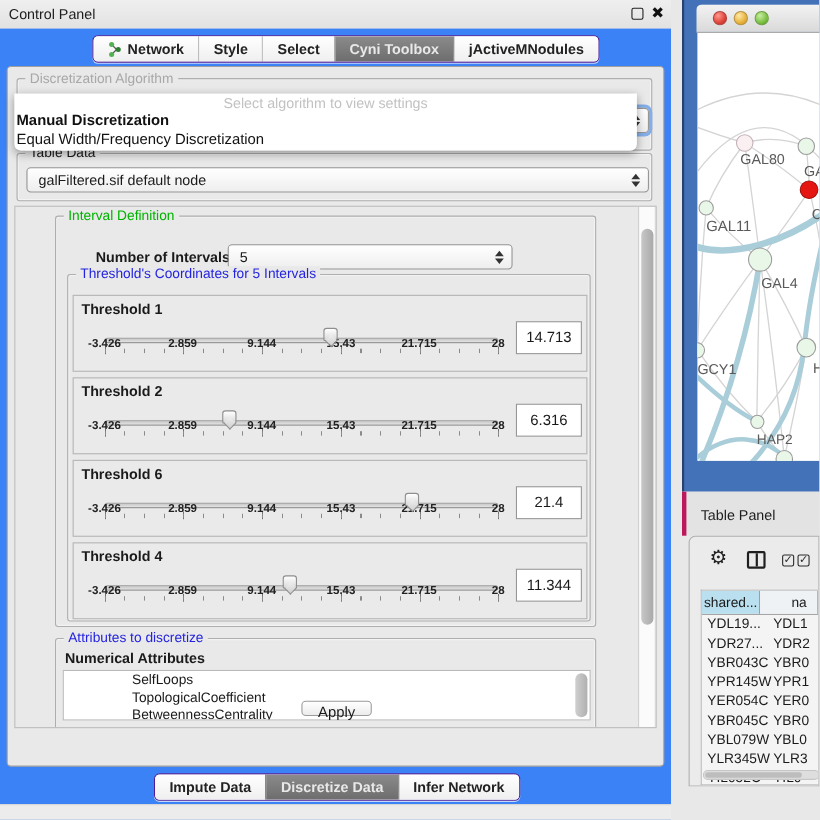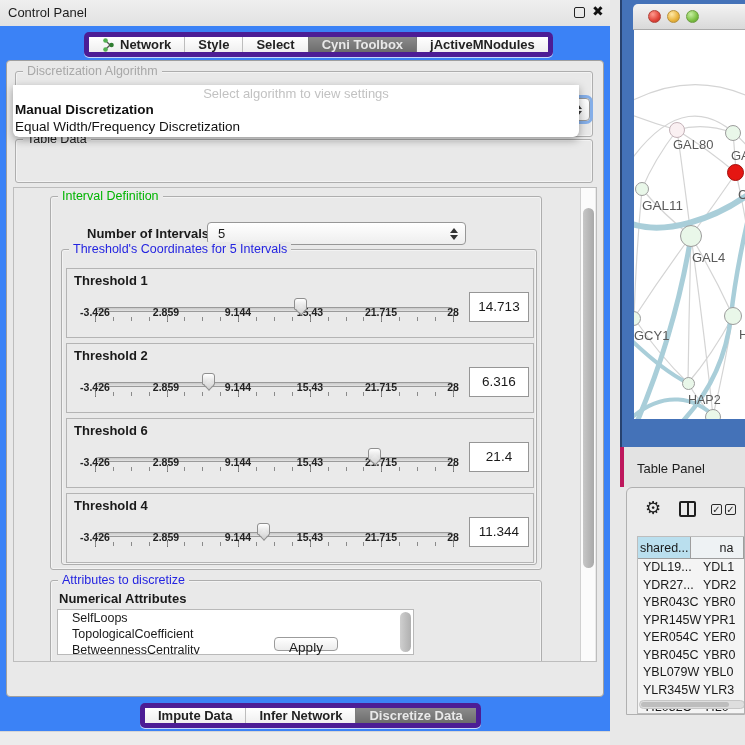--- a/index.html
+++ b/index.html
@@ -8,21 +8,21 @@
   #root { position:absolute; inset:0; }
 
   
   .cp { position:absolute; left:0; top:0; width:610px; height:745px; background:#3b82f6; }
   .cp-titlebar { position:absolute; left:0; top:0; width:610px; height:26px; background:linear-gradient(#efefef,#e2e2e2); }
   .cp-title { position:absolute; left:8px; top:5px; font-size:13px; color:#1c1c1c; }
   .win-float { position:absolute; left:574px; top:7px; width:11px; height:11px; border:1.5px solid #222; border-radius:2px; }
   .win-close { position:absolute; left:592px; top:3px; font-size:14px; font-weight:bold; color:#111; }
 
   
-  .seg { position:absolute; display:flex; height:25px; border:5px solid #4c1d95; border-radius:5px; overflow:hidden; background:#fff; box-shadow:0 1px 0 rgba(255,255,255,.7); }
+  .seg { position:absolute; display:flex; height:25px; border:1px solid #4c1d95; border-radius:5px; overflow:hidden; background:#fff; box-shadow:0 1px 0 rgba(255,255,255,.7); }
   .seg .tab { display:flex; align-items:center; gap:5px; padding:0 13px; font-size:13px; font-weight:600; color:#222; background:linear-gradient(#ffffff,#efefef); border-left:1px solid #bdbdbd; white-space:nowrap; }
   .seg .tab:first-child { border-left:none; }
   .seg .tab.sel { background:linear-gradient(#8b8b8b,#6d6d6d); color:#e9e9e9; border-left-color:#7c7c7c; }
   .seg .tab.sel + .tab { border-left-color:#7c7c7c; }
   .top-tabs { left:84px; top:32px; }
   .bottom-tabs { left:140px; top:703px; }
 
   
   .outer { position:absolute; left:6px; top:60px; width:598px; height:637px; border:1px solid #9f9f9f; border-radius:4px; background:#e9e9e9; }
 
@@ -70,21 +70,21 @@
   .ticks-major { position:absolute; left:28px; top:46px; width:359px; height:7px;
     background:repeating-linear-gradient(90deg,#6f6f6f 0,#6f6f6f 1px,transparent 1px,transparent 71.6px); }
   .slabel { position:absolute; top:37px; width:44px; text-align:center; font-size:10.5px; font-weight:bold; color:#222; }
   .thumb { position:absolute; top:29px; width:13px; height:12px; background:linear-gradient(#ffffff,#d9d9d9); border:1px solid #8f8f8f; border-radius:3px 3px 1px 1px; z-index:2; }
   .thumb::after { content:""; position:absolute; left:2px; top:6.5px; width:7px; height:7px; background:linear-gradient(135deg,#efefef,#cfcfcf); border-right:1px solid #8f8f8f; border-bottom:1px solid #8f8f8f; transform:rotate(45deg); }
   .valbox { position:absolute; left:402px; top:23px; width:60px; height:30px; border:1px solid #969696; background:#ffffff; font-size:13.5px; text-align:center; line-height:28px; font-family:"Liberation Sans",sans-serif; }
 
   .attr-group { left:36px; top:392px; width:492px; height:100px; }
   .attr-group > .gtitle { color:#2424e0; }
   .attr-sub { position:absolute; left:8px; top:10px; font-size:13px; font-weight:bold; }
-  .attr-list { position:absolute; left:6px; top:28px; width:357px; height:46px; background:#ffffff; border:1px solid #b9b9b9; overflow:hidden; }
+  .attr-list { position:absolute; left:6px; top:28px; width:480px; height:46px; background:#ffffff; border:1px solid #b9b9b9; overflow:hidden;padding-left:48px; }
   .attr-list .li { font-size:12.5px; line-height:16px; padding-left:14px; white-space:nowrap; }
   .attr-scroll { position:absolute; right:2px; top:2px; width:11px; height:40px; border-radius:6px; background:linear-gradient(90deg,#cfcfcf,#b0b0b0); }
 
   .apply-btn { position:absolute; left:267px; top:576px; width:64px; height:14px; border:1px solid #9b9b9b; border-radius:4px; background:linear-gradient(#ffffff,#ececec); font-size:13.5px; text-align:center; line-height:20px; }
 
   .cp-bottom-strip { position:absolute; left:0; top:731px; width:610px; height:14px; background:#ececec; border-top:1px solid #d6d6d6; }
 
   
   .net-frame { position:absolute; left:620px; top:0; width:125px; height:447px; background:#4472b8; border-left:2px solid #27426f; }
   .net-titlebar { position:absolute; left:11px; top:4px; right:0; height:26px; background:linear-gradient(#f3f3f3,#d9d9d9); border-bottom:1px solid #aaa; border-top-left-radius:5px; }
@@ -169,20 +169,27 @@
       </div>
 
       <div class="popup">
         <div class="ph">Select algorithm to view settings</div>
         <div class="it b">Manual Discretization</div>
         <div class="it">Equal Width/Frequency Discretization</div>
       </div>
 
       <div class="group tabledata-group">
         <span class="gtitle">Table Data</span>
+        <div class="combo tabledata-combo">
+          <span>galFiltered.sif default node</span>
+          <span class="arrows">
+              <i class="up"></i>
+              <i class="dn"></i>
+            </span>
+        </div>
       </div>
 
       <div class="scrollpane">
 
         <div class="group interval-group">
           <span class="gtitle">Interval Definition</span>
           <span class="numlbl">Number of Intervals</span>
           <div class="combo num-combo">
             <span>5</span>
             <span class="arrows">
@@ -272,25 +279,25 @@
         </div>
       </div>
 
       <div class="apply-btn">Apply</div>
     </div>
 
     <div class="seg bottom-tabs">
       <div class="tab">
           <span>Impute Data</span>
         </div>
-      <div class="tab">
-          <span>Infer Network</span>
-        </div>
       <div class="tab sel">
           <span>Discretize Data</span>
+        </div>
+      <div class="tab">
+          <span>Infer Network</span>
         </div>
     </div>
 
     <div class="cp-bottom-strip"></div>
   </div>
 
   <div class="net-frame">
     <div class="net-titlebar">
       <span class="light red"></span>
       <span class="light yellow"></span>

